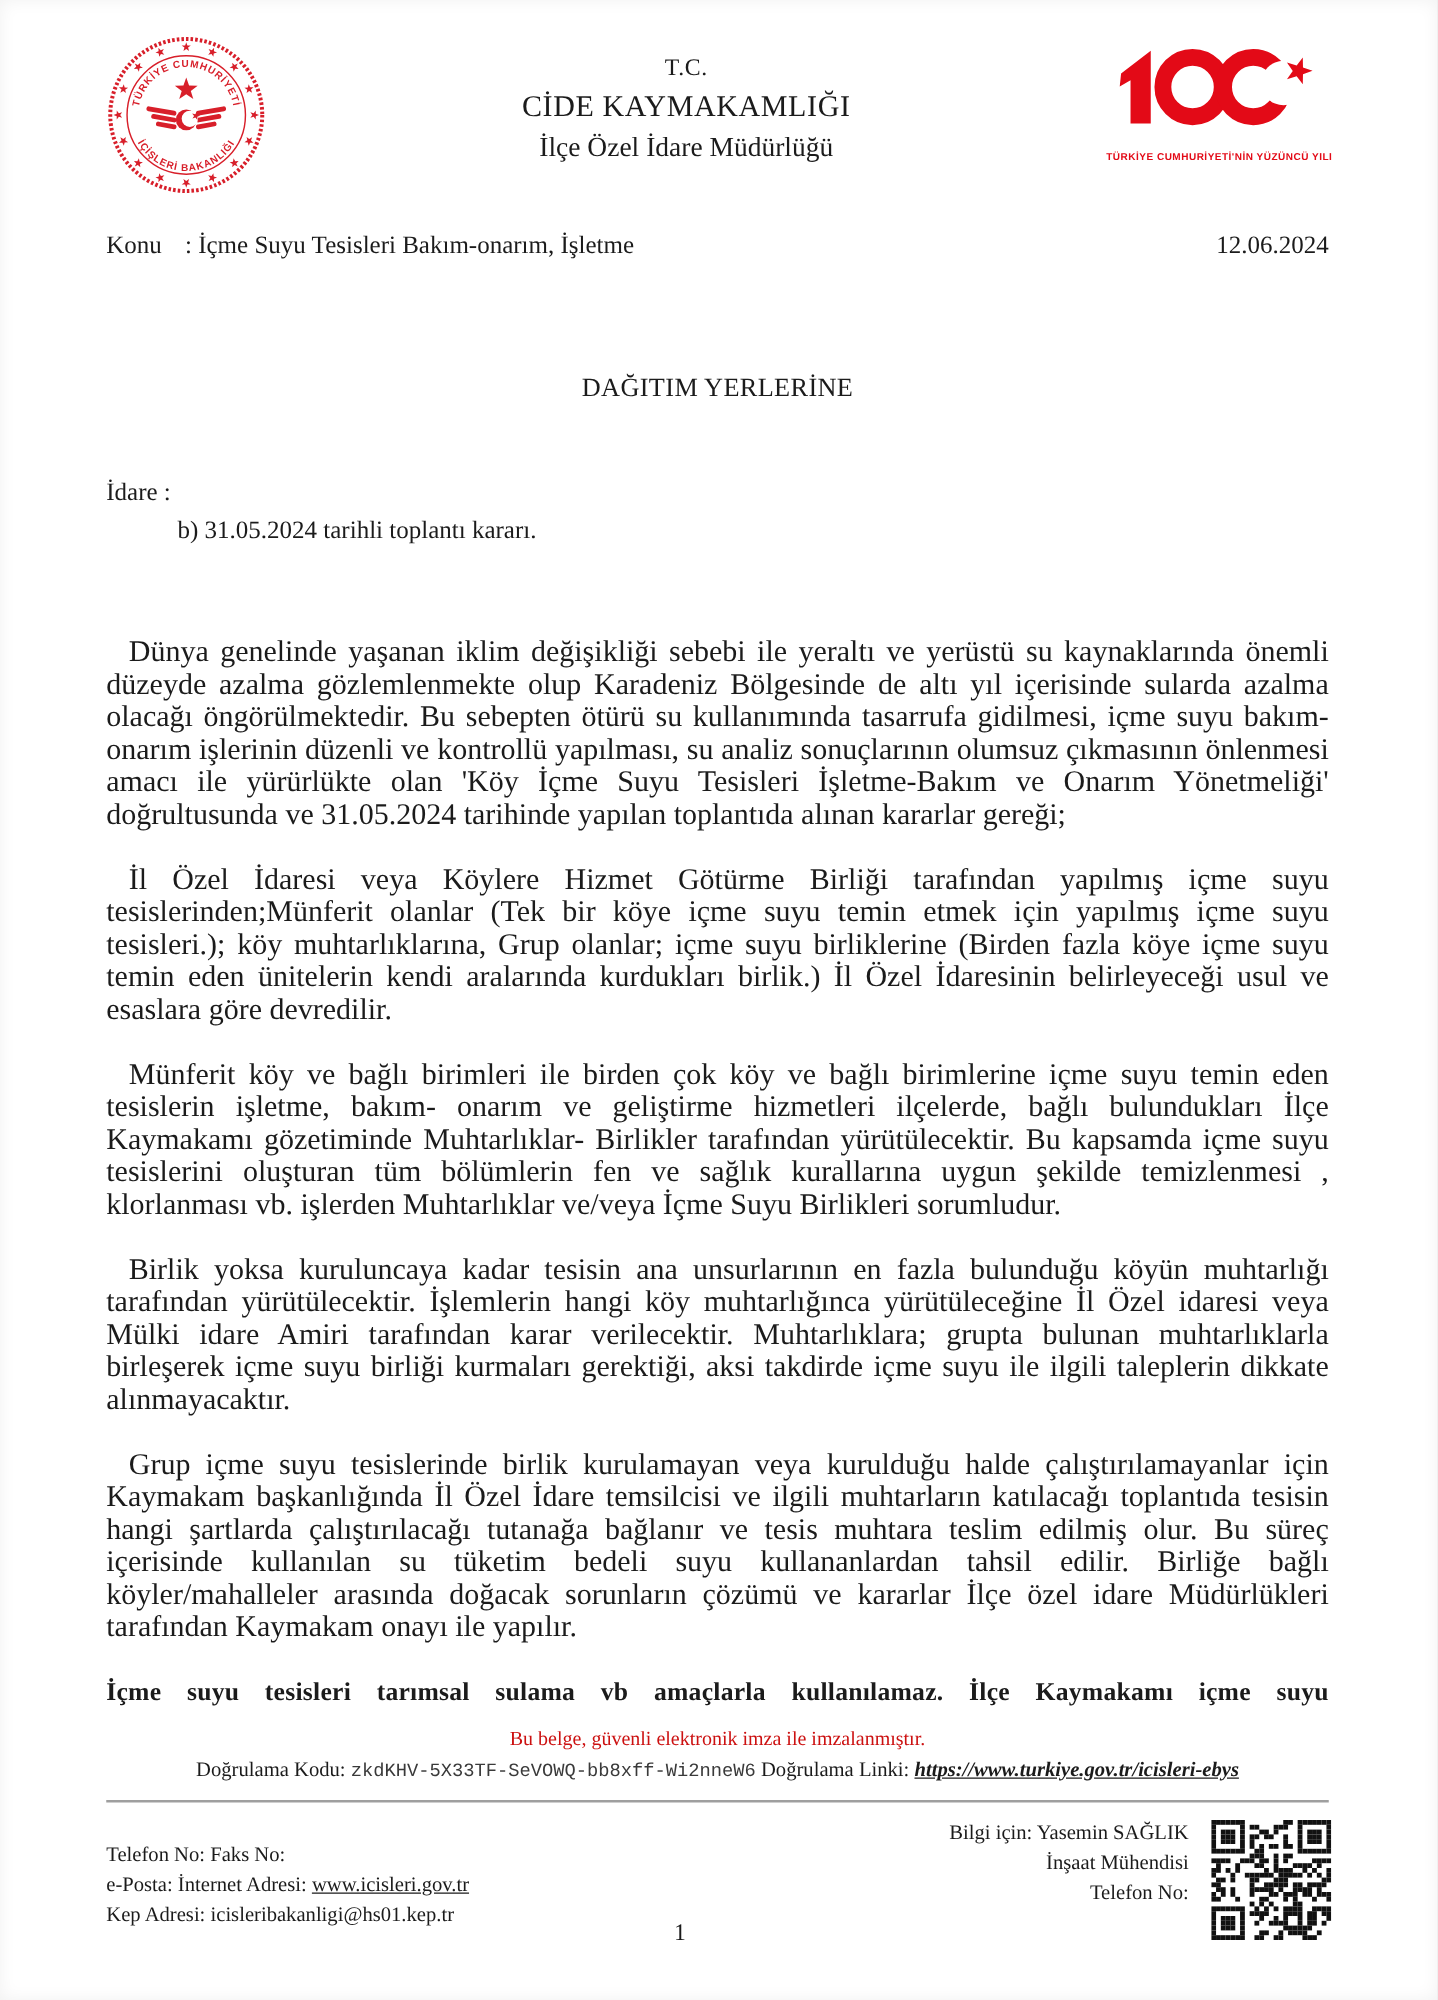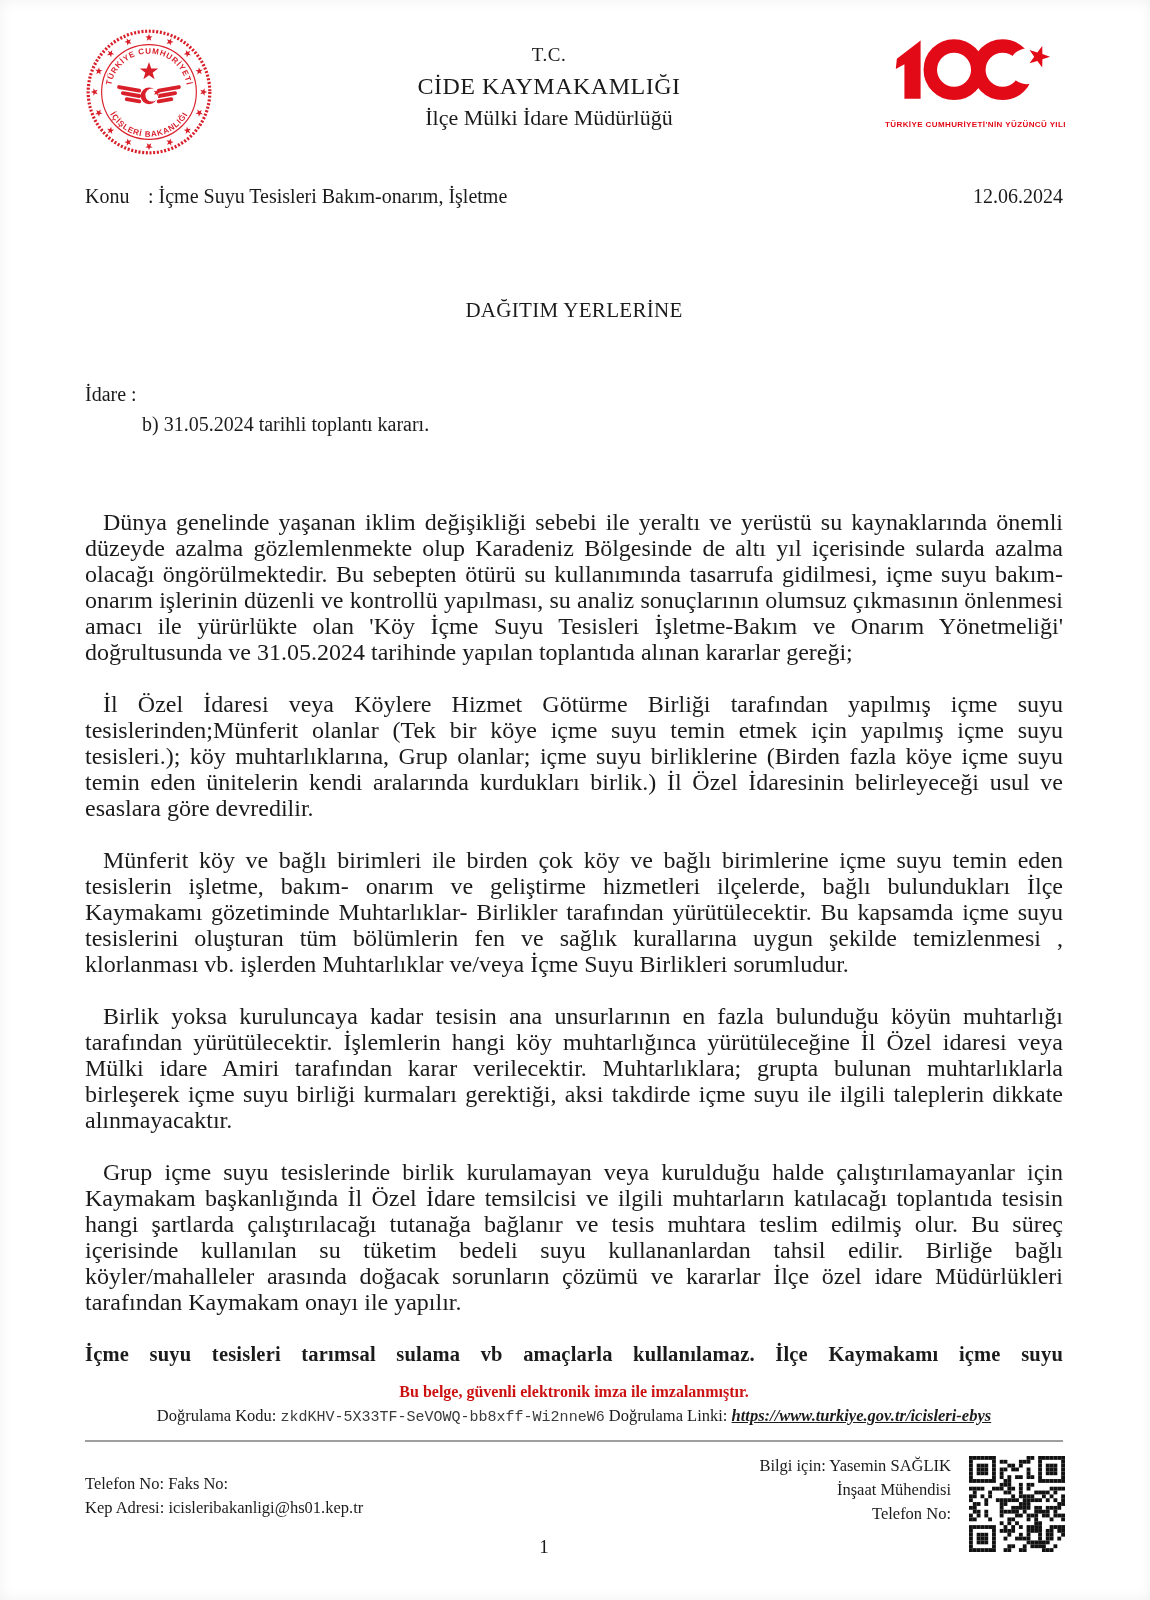--- a/index.html
+++ b/index.html
@@ -36,21 +36,21 @@
   .body-text { margin-top:70px; }
   .body-text p {
     font-size:24px; line-height:26px; text-align:justify; text-indent:18px;
     margin-bottom:26px;
   }
   .bold-notice {
     font-size:20.5px; font-weight:bold; line-height:26px; margin-top:2px;
     text-align:justify; text-align-last:justify; letter-spacing:.2px;
   }
   
-  .esign-notice { text-align:center; font-size:16px; margin-top:16px;font-weight:bold; }
+  .esign-notice { text-align:center; font-size:16px; margin-top:16px; }
   .verify-line { text-align:center; font-size:16.5px; margin-top:5px; white-space:nowrap; }
   .mono { font-family:"Liberation Mono", monospace; font-size:15px; color:#3a3a3a; }
   .vlink { font-style:italic; font-weight:bold; text-decoration:underline; color:#1b1b1b; }
   .ulink { text-decoration:underline; color:#1b1b1b; }
   
   .footer-divider { border:none; border-top:2px solid #9f9f9f; margin-top:14px; }
   .footer-area { position:relative; margin-top:0; height:140px; }
   .footer-left { padding-top:30px; font-size:16.5px; line-height:24px; }
   .footer-right { position:absolute; top:12px; right:112px; text-align:right; font-size:16.5px; line-height:24px; }
   .qr { position:absolute; top:14px; right:-2px; width:96px; height:96px; }
@@ -108,21 +108,21 @@
           <circle cx="100" cy="106" r="13"></circle>
           <circle cx="104.5" cy="104.8" r="10.2" fill="#fff"></circle>
           <use href="#star5" transform="translate(112,101) scale(0.55) rotate(15)"></use>
         </g>
       </svg>
     </div>
 
     <div class="header-center">
       <div class="hc-tc">T.C.</div>
       <div class="hc-office">CİDE KAYMAKAMLIĞI</div>
-      <div class="hc-dept">İlçe Mülki İdare Müdürlüğü</div>
+      <div class="hc-dept">İlçe Özel İdare Müdürlüğü</div>
     </div>
 
     <div class="logo100-wrap">
       <svg viewBox="0 0 330 150" width="178" height="81">
         <g fill="#e30a17">
           <path d="M22 46 L66 12 L66 120 L36 120 L36 56 L20 65 Z"></path>
         </g>
         <circle cx="128" cy="66" r="44" fill="none" stroke="#e30a17" stroke-width="25"></circle>
         <circle cx="218" cy="66" r="44" fill="none" stroke="#e30a17" stroke-width="25"></circle>
         <circle cx="263" cy="60" r="33" fill="#ffffff"></circle>
@@ -171,20 +171,24 @@
     <span class="mono">zkdKHV-5X33TF-SeVOWQ-bb8xff-Wi2nneW6</span>
     <span>Doğrulama Linki:</span>
     <span class="vlink">https://www.turkiye.gov.tr/icisleri-ebys</span>
   </div>
 
   <hr class="footer-divider">
 
   <div class="footer-area">
     <div class="footer-left">
       <div>Telefon No: Faks No:</div>
+      <div>
+        <span>e-Posta: İnternet Adresi:</span>
+        <span class="ulink">www.icisleri.gov.tr</span>
+      </div>
       <div>
         <span>Kep Adresi:</span>
         <span>icisleribakanligi@hs01.kep.tr</span>
       </div>
     </div>
 
     <div class="footer-right">
       <div>Bilgi için: Yasemin SAĞLIK</div>
       <div>İnşaat Mühendisi</div>
       <div>Telefon No:</div>

